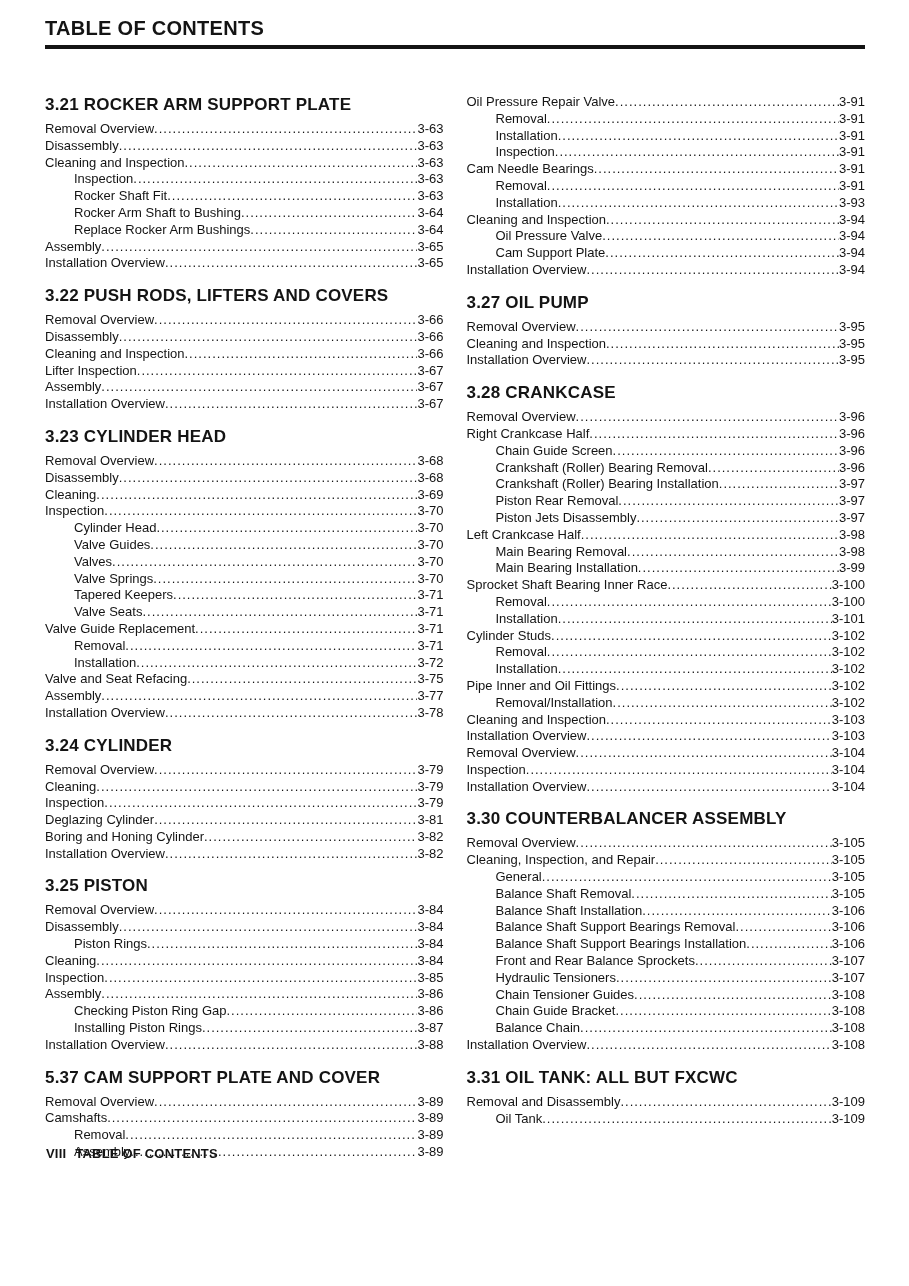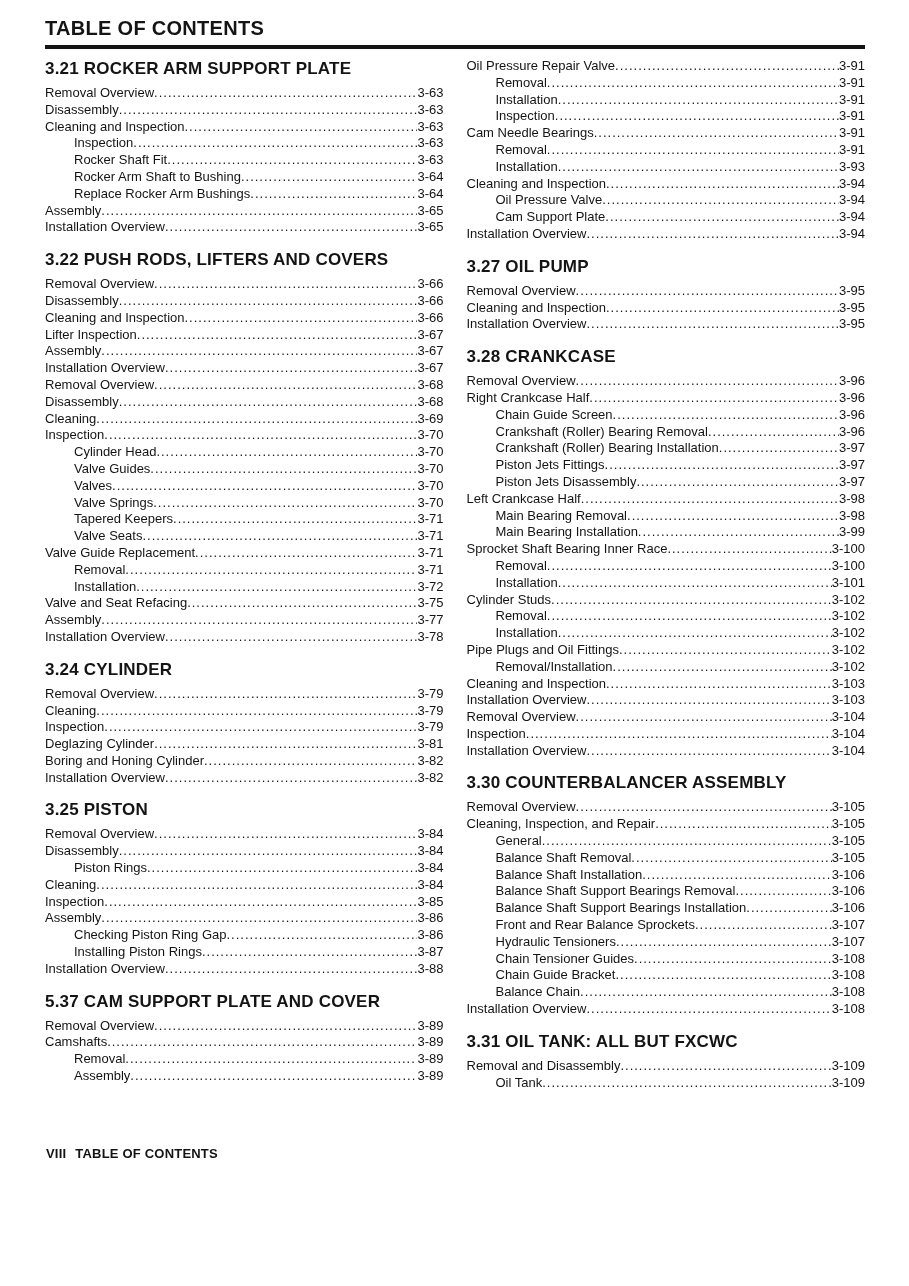--- a/index.html
+++ b/index.html
@@ -34,20 +34,21 @@
     font-weight: bold;
     letter-spacing: 0.3px;
   }
   .columns {
     display: flex;
     gap: 23px;
   }
   .column {
     flex: 1 1 0;
     min-width: 0;
+    margin-top: 36px;
   }
   .toc-section .section-heading {
     font-size: 17px;
     line-height: 21px;
     font-weight: bold;
     letter-spacing: 0.2px;
     margin: 13px 0 6px 0;
   }
   .column .toc-section:first-child .section-heading {
     margin-top: 0;
@@ -186,20 +187,21 @@
 
   <div class="toc-entry">
     <span class="entry-label">Installation Overview</span>
     <span class="dot-leader"></span>
     <span class="entry-page">3-67</span>
   </div>
 </div>
   </section>
 
   <section class="toc-section">
+    <h2 class="section-heading">3.23 CYLINDER HEAD</h2>
     <div class="entries">
   <div class="toc-entry">
     <span class="entry-label">Removal Overview</span>
     <span class="dot-leader"></span>
     <span class="entry-page">3-68</span>
   </div>
 
   <div class="toc-entry">
     <span class="entry-label">Disassembly</span>
     <span class="dot-leader"></span>
@@ -543,21 +545,21 @@
     <span class="entry-page">3-96</span>
   </div>
 
   <div class="toc-entry indent-1">
     <span class="entry-label">Crankshaft (Roller) Bearing Installation</span>
     <span class="dot-leader"></span>
     <span class="entry-page">3-97</span>
   </div>
 
   <div class="toc-entry indent-1">
-    <span class="entry-label">Piston Jets Fittings</span>
+    <span class="entry-label">Piston Rear Removal</span>
     <span class="dot-leader"></span>
     <span class="entry-page">3-97</span>
   </div>
 
   <div class="toc-entry indent-1">
     <span class="entry-label">Piston Jets Disassembly</span>
     <span class="dot-leader"></span>
     <span class="entry-page">3-97</span>
   </div>
 
@@ -609,21 +611,21 @@
     <span class="entry-page">3-102</span>
   </div>
 
   <div class="toc-entry indent-1">
     <span class="entry-label">Installation</span>
     <span class="dot-leader"></span>
     <span class="entry-page">3-102</span>
   </div>
 
   <div class="toc-entry">
-    <span class="entry-label">Pipe Plugs and Oil Fittings</span>
+    <span class="entry-label">Pipe Inner and Oil Fittings</span>
     <span class="dot-leader"></span>
     <span class="entry-page">3-102</span>
   </div>
 
   <div class="toc-entry indent-1">
     <span class="entry-label">Removal/Installation</span>
     <span class="dot-leader"></span>
     <span class="entry-page">3-102</span>
   </div>
 

